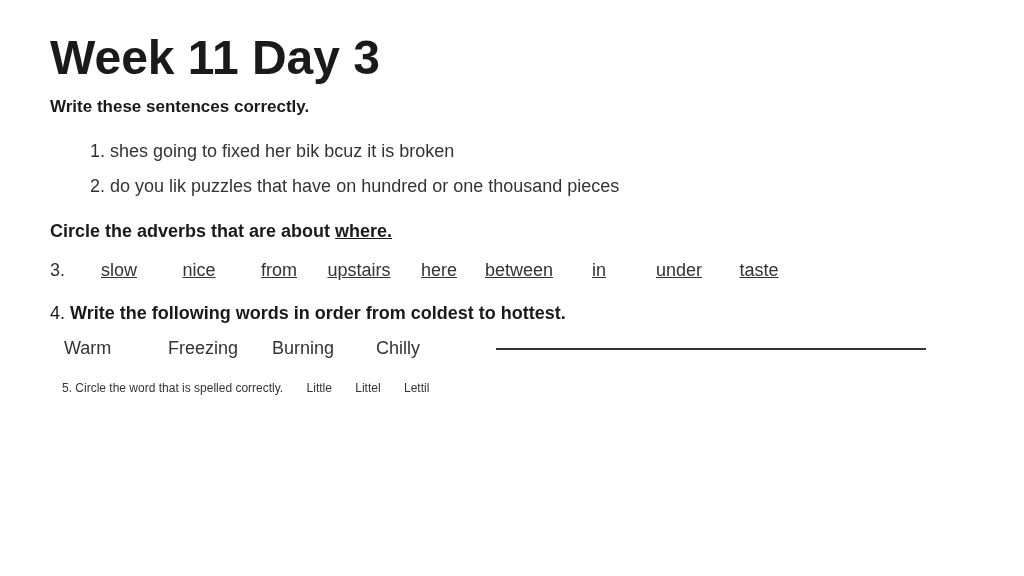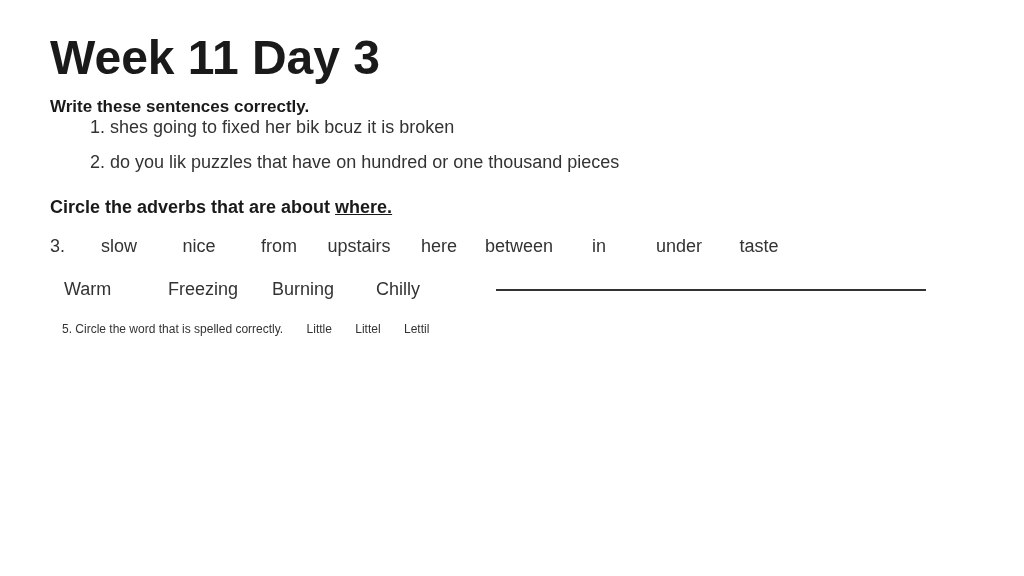--- a/index.html
+++ b/index.html
@@ -17,20 +17,21 @@
       min-height: 576px;
     }
     h1 {
       font-size: 48px;
       font-weight: 900;
       margin-bottom: 12px;
     }
     .subtitle {
       font-weight: 700;
       font-size: 17px;
+      margin-bottom: 24px;
     }
     .sentence-list {
       list-style: decimal;
       padding-left: 60px;
       margin-bottom: 24px;
     }
     .sentence-list li {
       margin-bottom: 14px;
       font-size: 18px;
       color: #333;
@@ -50,20 +51,21 @@
       margin-bottom: 22px;
       font-size: 18px;
       color: #333;
     }
     .adverb-row .num {
       margin-right: 14px;
     }
     .adverb-item {
       min-width: 80px;
       text-align: center;
+      text-decoration: underline;
     }
     .section4 {
       margin-bottom: 22px;
     }
     .section4-label {
       font-size: 18px;
       margin-bottom: 14px;
     }
     .word-row {
       display: flex;
@@ -114,20 +116,21 @@
   <span class="adverb-item">from</span>
   <span class="adverb-item">upstairs</span>
   <span class="adverb-item">here</span>
   <span class="adverb-item">between</span>
   <span class="adverb-item">in</span>
   <span class="adverb-item">under</span>
   <span class="adverb-item">taste</span>
 </div>
 
 <div class="section4">
+  <p class="section4-label"><span>4. </span><strong>Write the following words in order from coldest to hottest.</strong></p>
   <div class="word-row">
     <span class="word-item">Warm</span>
     <span class="word-item">Freezing</span>
     <span class="word-item">Burning</span>
     <span class="word-item">Chilly</span>
     <span class="answer-line"></span>
   </div>
 </div>
 
 <div class="section5">

